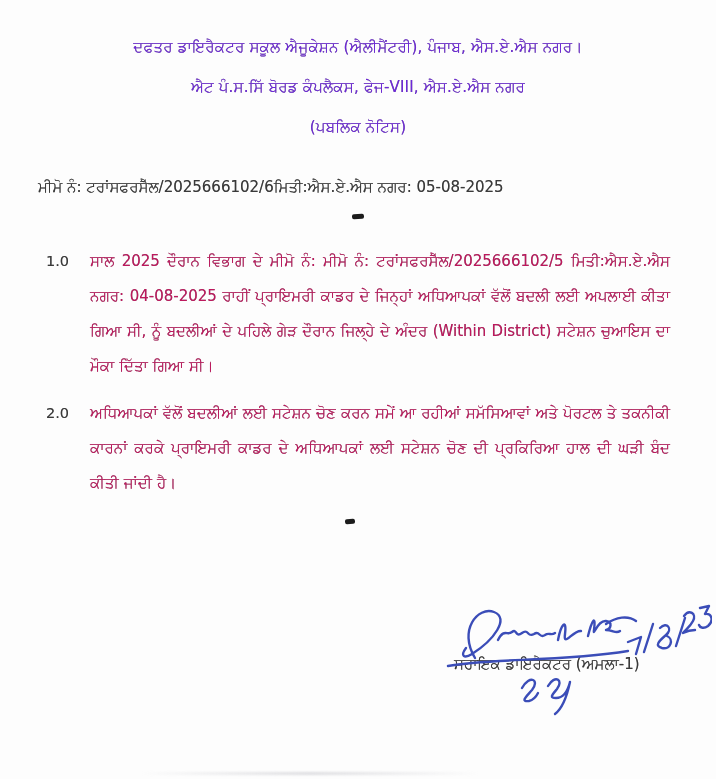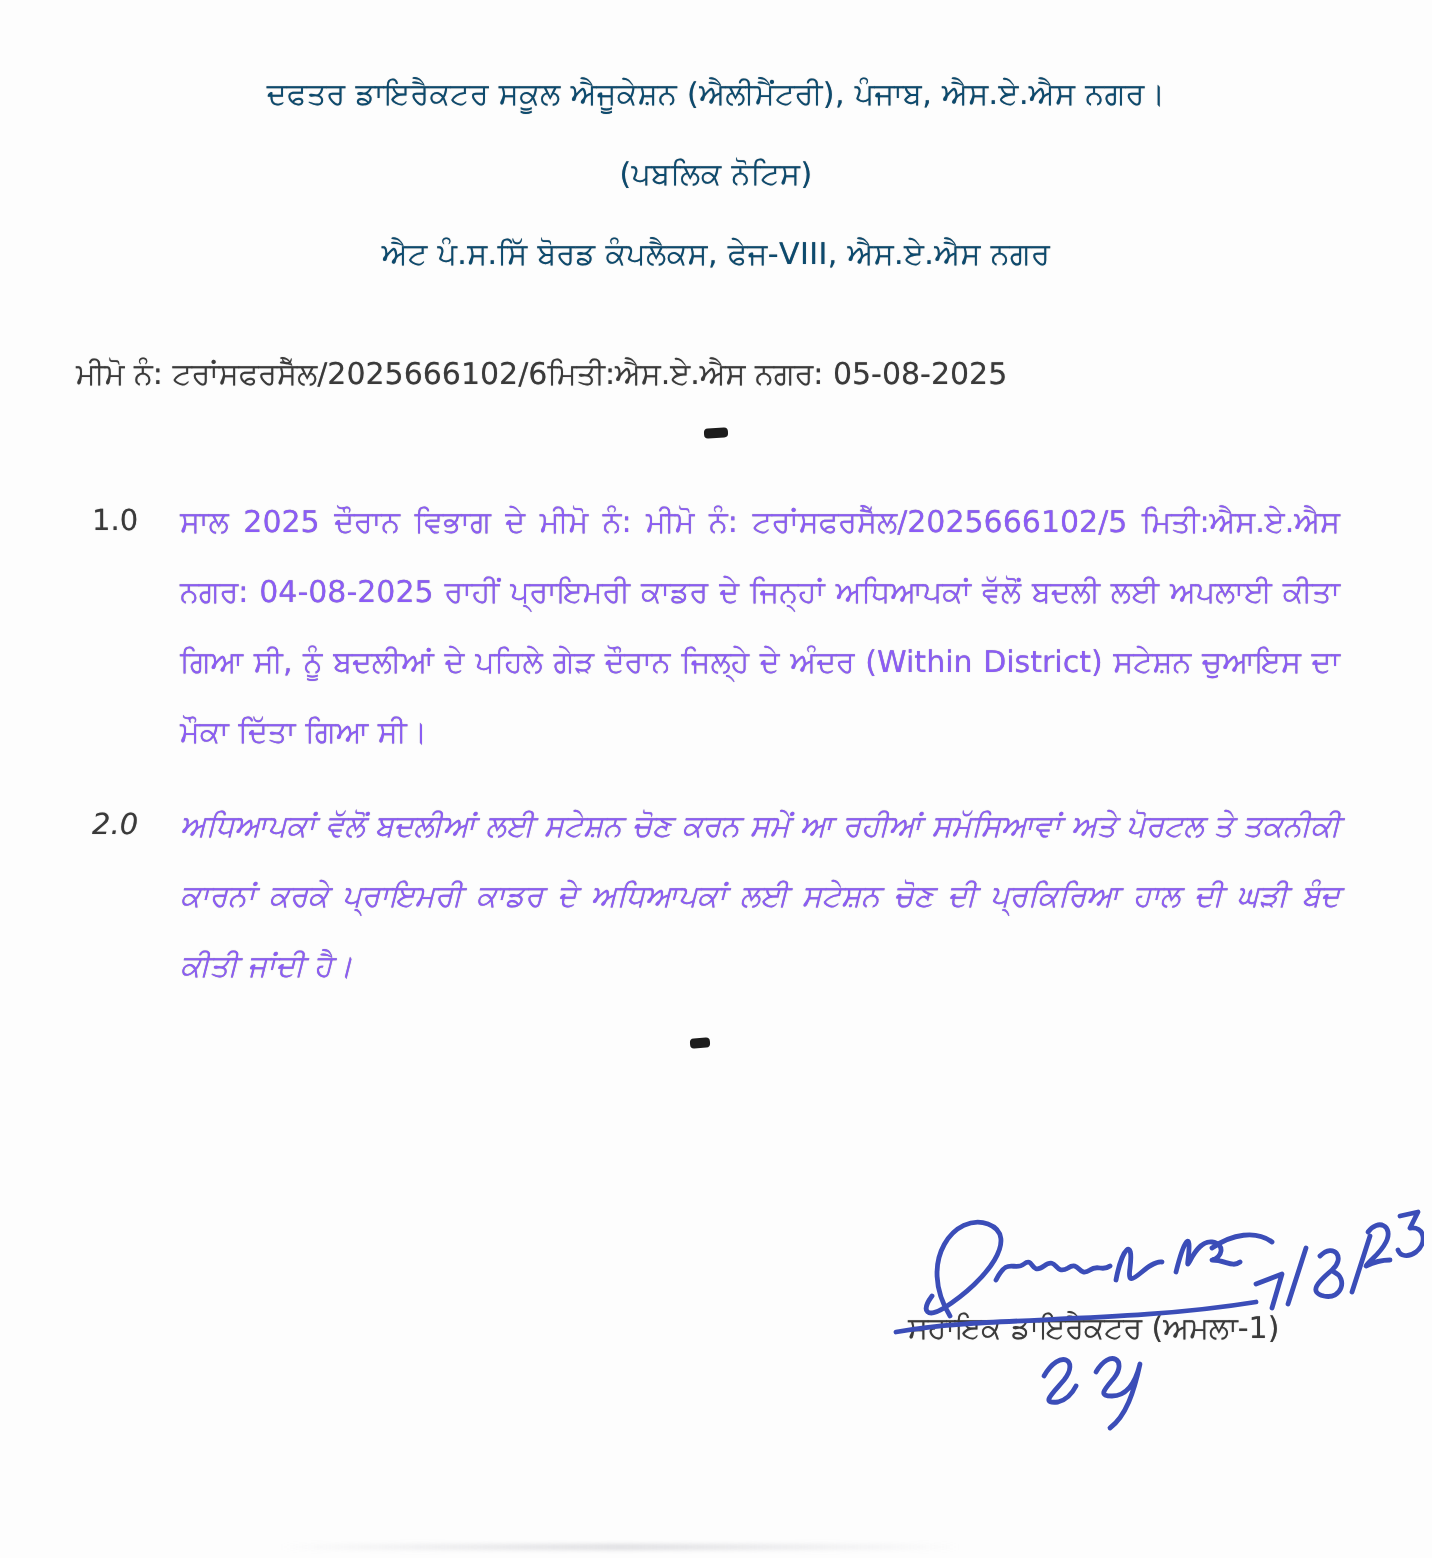--- a/index.html
+++ b/index.html
@@ -16,50 +16,50 @@
     background: #fdfdfd;
     color: #333333;
     overflow: hidden;
   }
   
   .header { position: absolute; top: 36px; left: 0; right: 0; text-align: center; }
   .header-line {
     font-size: 15px;
     line-height: 22px;
     margin-bottom: 18px;
-    color: #0c4a6e;
+    color: #6d28d9;
     text-shadow: 0 0 0.4px rgba(40,40,40,0.55);
     letter-spacing: 0.2px;
   }
   .header-line.notice-title { margin-top: 2px; }
   
   .memo-row {
     position: absolute; top: 178px; left: 38px; right: 28px;
     display: flex; justify-content: flex-start;
     font-size: 15px; color: #3a3a3a;
     text-shadow: 0 0 0.4px rgba(40,40,40,0.55);
   }
   
   .ink-mark { position: absolute; background: #1c1c1c; border-radius: 2px; }
   .ink-mark-1 { left: 352px; top: 214px; width: 12px; height: 5px; transform: rotate(-3deg); }
   .ink-mark-2 { left: 345px; top: 519px; width: 10px; height: 5px; transform: rotate(-4deg); }
   
   .paragraphs { position: absolute; top: 244px; left: 46px; width: 624px; }
   .para { display: flex; align-items: flex-start; margin-bottom: 12px; }
-  .para-2 { margin-bottom: 30px; font-style: italic; }
+  .para-2 { margin-bottom: 30px; }
   .para-number {
     flex: none; width: 44px;
     font-size: 14.5px; line-height: 35px; color: #3a3a3a;
     text-shadow: 0 0 0.4px rgba(40,40,40,0.5);
   }
   .para-text {
     flex: 1;
     font-size: 15px; line-height: 35px;
     text-align: justify;
-    color: #8b5cf6;
+    color: #be185d;
     text-shadow: 0 0 0.4px rgba(40,40,40,0.55);
   }
   
   .signature { position: absolute; left: 420px; top: 596px; width: 292px; height: 132px; }
   .signature-designation {
     position: absolute; left: 34px; top: 59px;
     font-size: 15px; white-space: nowrap; color: #3a3a3a;
     text-shadow: 0 0 0.4px rgba(40,40,40,0.55);
   }
   .signature-svg { position: absolute; left: 0; top: 0; width: 292px; height: 132px; }
@@ -71,22 +71,22 @@
     filter: blur(1px);
   }
 </style>
 </head>
 <body>
 
 <div class="page">
 
   <div class="header">
     <div class="header-line">ਦਫਤਰ ਡਾਇਰੈਕਟਰ ਸਕੂਲ ਐਜੂਕੇਸ਼ਨ (ਐਲੀਮੈਂਟਰੀ), ਪੰਜਾਬ, ਐਸ.ਏ.ਐਸ ਨਗਰ।</div>
+    <div class="header-line">ਐਟ ਪੰ.ਸ.ਸਿੱ ਬੋਰਡ ਕੰਪਲੈਕਸ, ਫੇਜ-VIII, ਐਸ.ਏ.ਐਸ ਨਗਰ</div>
     <div class="header-line notice-title">(ਪਬਲਿਕ ਨੋਟਿਸ)</div>
-    <div class="header-line">ਐਟ ਪੰ.ਸ.ਸਿੱ ਬੋਰਡ ਕੰਪਲੈਕਸ, ਫੇਜ-VIII, ਐਸ.ਏ.ਐਸ ਨਗਰ</div>
   </div>
 
   <div class="memo-row">
     <span>ਮੀਮੋ ਨੰ: ਟਰਾਂਸਫਰਸੈੱਲ/2025666102/6</span>
     <span>ਮਿਤੀ:ਐਸ.ਏ.ਐਸ ਨਗਰ: 05-08-2025</span>
   </div>
 
   <div class="ink-mark ink-mark-1"></div>
   <div class="ink-mark ink-mark-2"></div>
 

